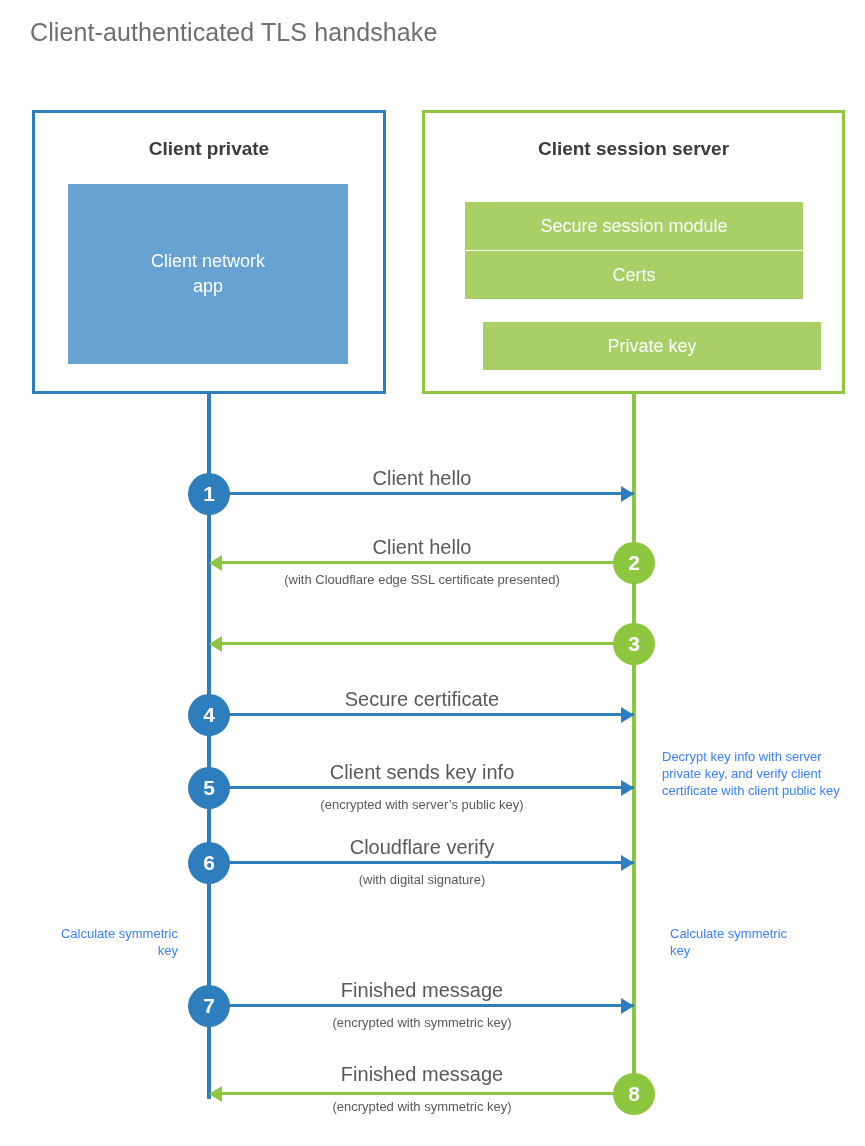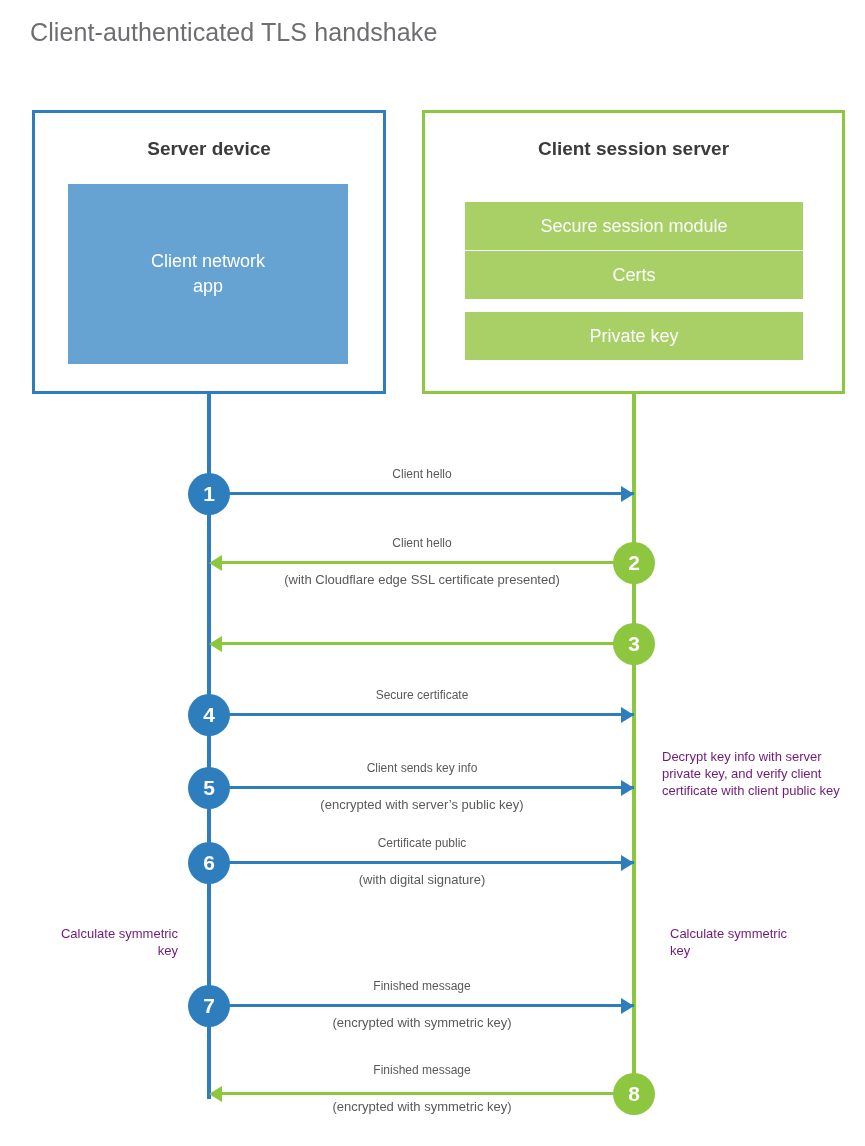--- a/index.html
+++ b/index.html
@@ -86,21 +86,21 @@
     background: #A9D066;
     color: #ffffff;
     font-size: 18px;
     display: flex;
     align-items: center;
     justify-content: center;
     text-align: center;
   }
   .server-bar.b1 { top: 77px; margin-top: 12px; }
   .server-bar.b2 { top: 138px; }
-  .server-bar.b3 { top: 199px; }
+  .server-bar.b3 { top: 209px; margin-left: 18px; }
 
   
   .lifeline {
     position: absolute;
     width: 4px;
   }
   .lifeline.client { left: 207px; top: 393px; height: 706px; background: #2E7DBD; }
   .lifeline.server { left: 632px; top: 393px; height: 700px; background: #8DC63F; }
 
   
@@ -137,51 +137,51 @@
     display: flex;
     align-items: center;
     justify-content: center;
   }
   .step-circle.blue { background: #2E7DBD; }
   .step-circle.green { background: #8DC63F; }
 
   .msg-label {
     position: absolute;
     text-align: center;
-    font-size: 12px;
+    font-size: 20px;
     color: #58595b;
     white-space: nowrap;
   }
   .msg-sub {
     position: absolute;
     text-align: center;
     font-size: 13px;
     color: #58595b;
     white-space: nowrap;
   }
 
   
   .side-note {
     position: absolute;
     font-size: 13px;
     line-height: 17px;
-    color: #701a75;
+    color: #3b82f6;
   }
   .side-note.left { text-align: right; }
   .side-note.right { text-align: left; }
 </style>
 </head>
 <body>
 
 <div id="diagram">
 
   <div class="page-title">Client-authenticated TLS handshake</div>
 
   <div class="actor-box client">
-    <div class="actor-title">Server device</div>
+    <div class="actor-title">Client private</div>
     <div class="inner-app">
       <span style="white-space:pre-line">Client network
 app</span>
     </div>
   </div>
 
   <div class="actor-box server">
     <div class="actor-title">Client session server</div>
     <div class="server-bar b1">
       <span>Secure session module</span>
@@ -231,21 +231,21 @@
     <span>5</span>
   </div>
   <div class="msg-label" style="left:210px; top:761px; width:424px;">Client sends key info</div>
   <div class="msg-sub" style="left:210px; top:797px; width:424px;">(encrypted with server’s public key)</div>
 
   <div class="msg-line blue" style="left:209px; top:861px; width:425px;"></div>
   <div class="arrow-head right" style="left:621px; top:855px;"></div>
   <div class="step-circle blue" style="left:188px; top:842px;">
     <span>6</span>
   </div>
-  <div class="msg-label" style="left:210px; top:836px; width:424px;">Certificate public</div>
+  <div class="msg-label" style="left:210px; top:836px; width:424px;">Cloudflare verify</div>
   <div class="msg-sub" style="left:210px; top:872px; width:424px;">(with digital signature)</div>
 
   <div class="msg-line blue" style="left:209px; top:1004px; width:425px;"></div>
   <div class="arrow-head right" style="left:621px; top:998px;"></div>
   <div class="step-circle blue" style="left:188px; top:985px;">
     <span>7</span>
   </div>
   <div class="msg-label" style="left:210px; top:979px; width:424px;">Finished message</div>
   <div class="msg-sub" style="left:210px; top:1015px; width:424px;">(encrypted with symmetric key)</div>
 

